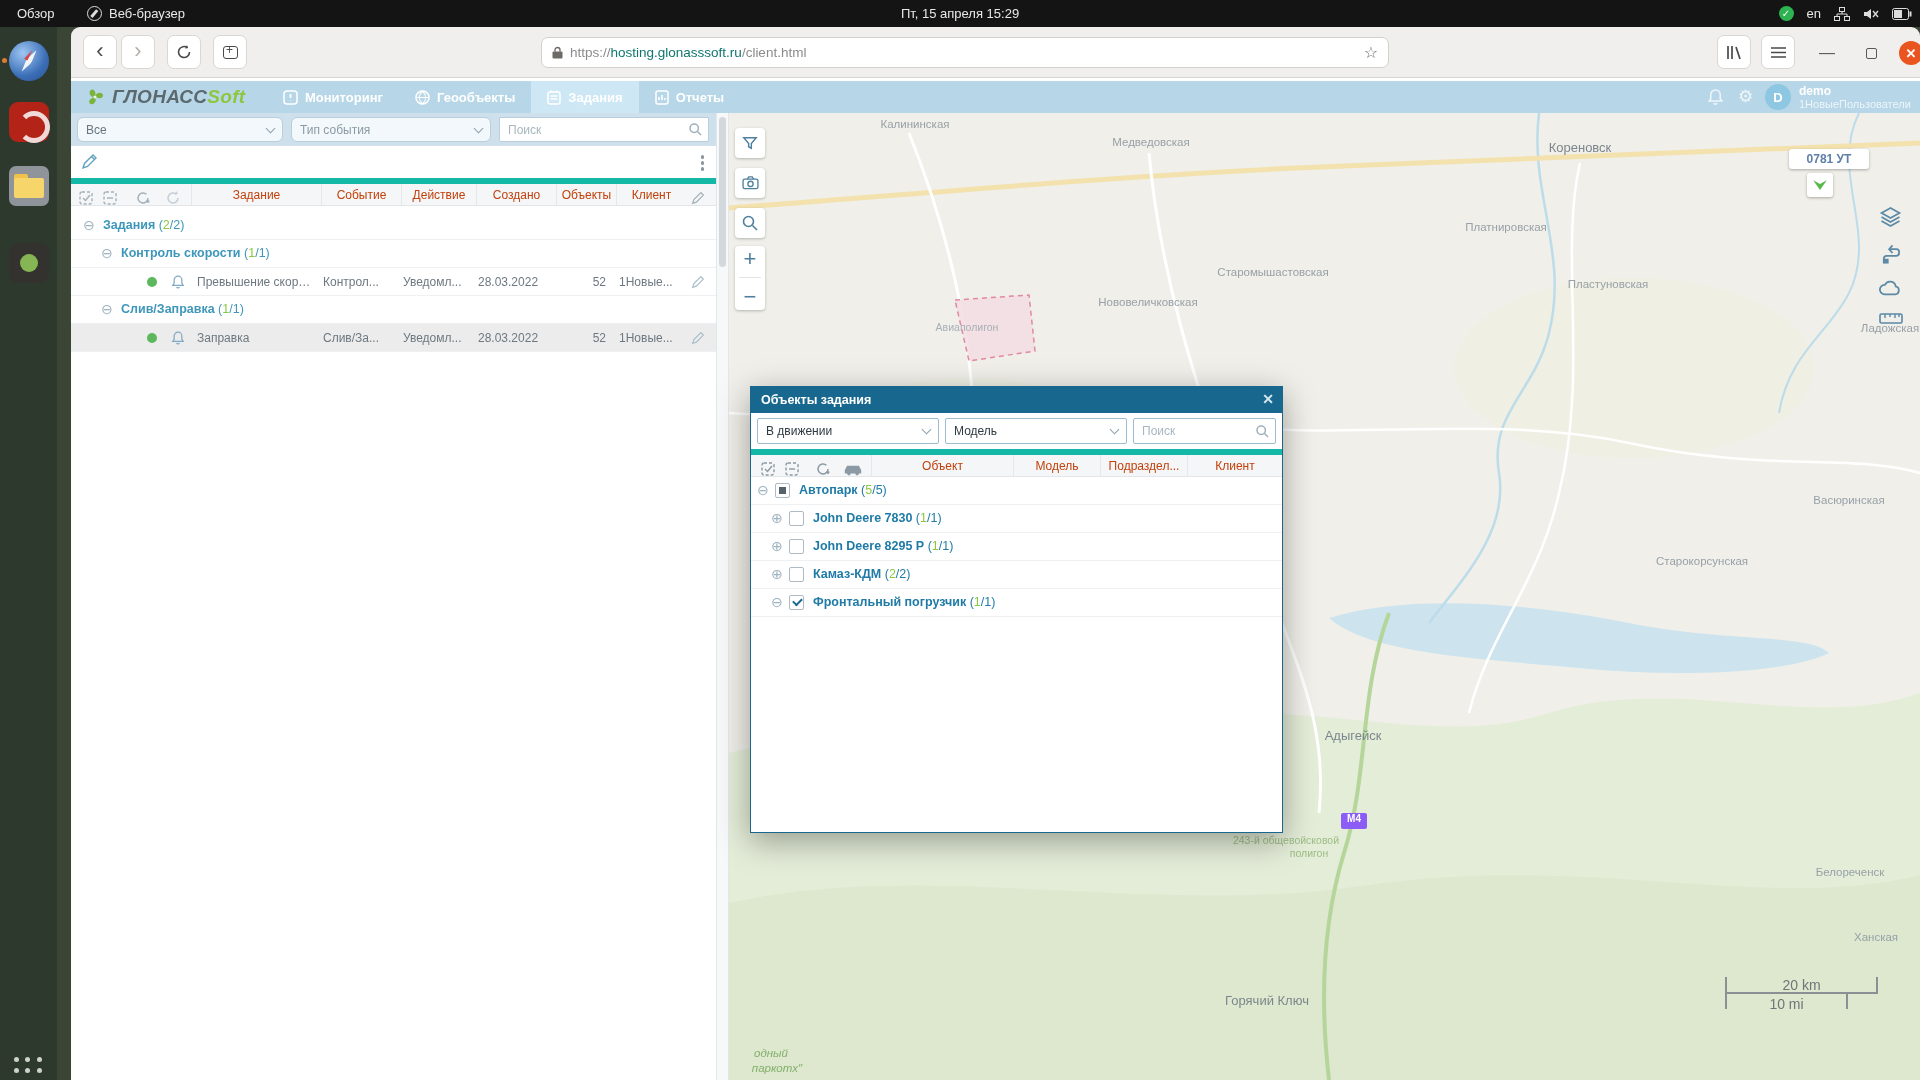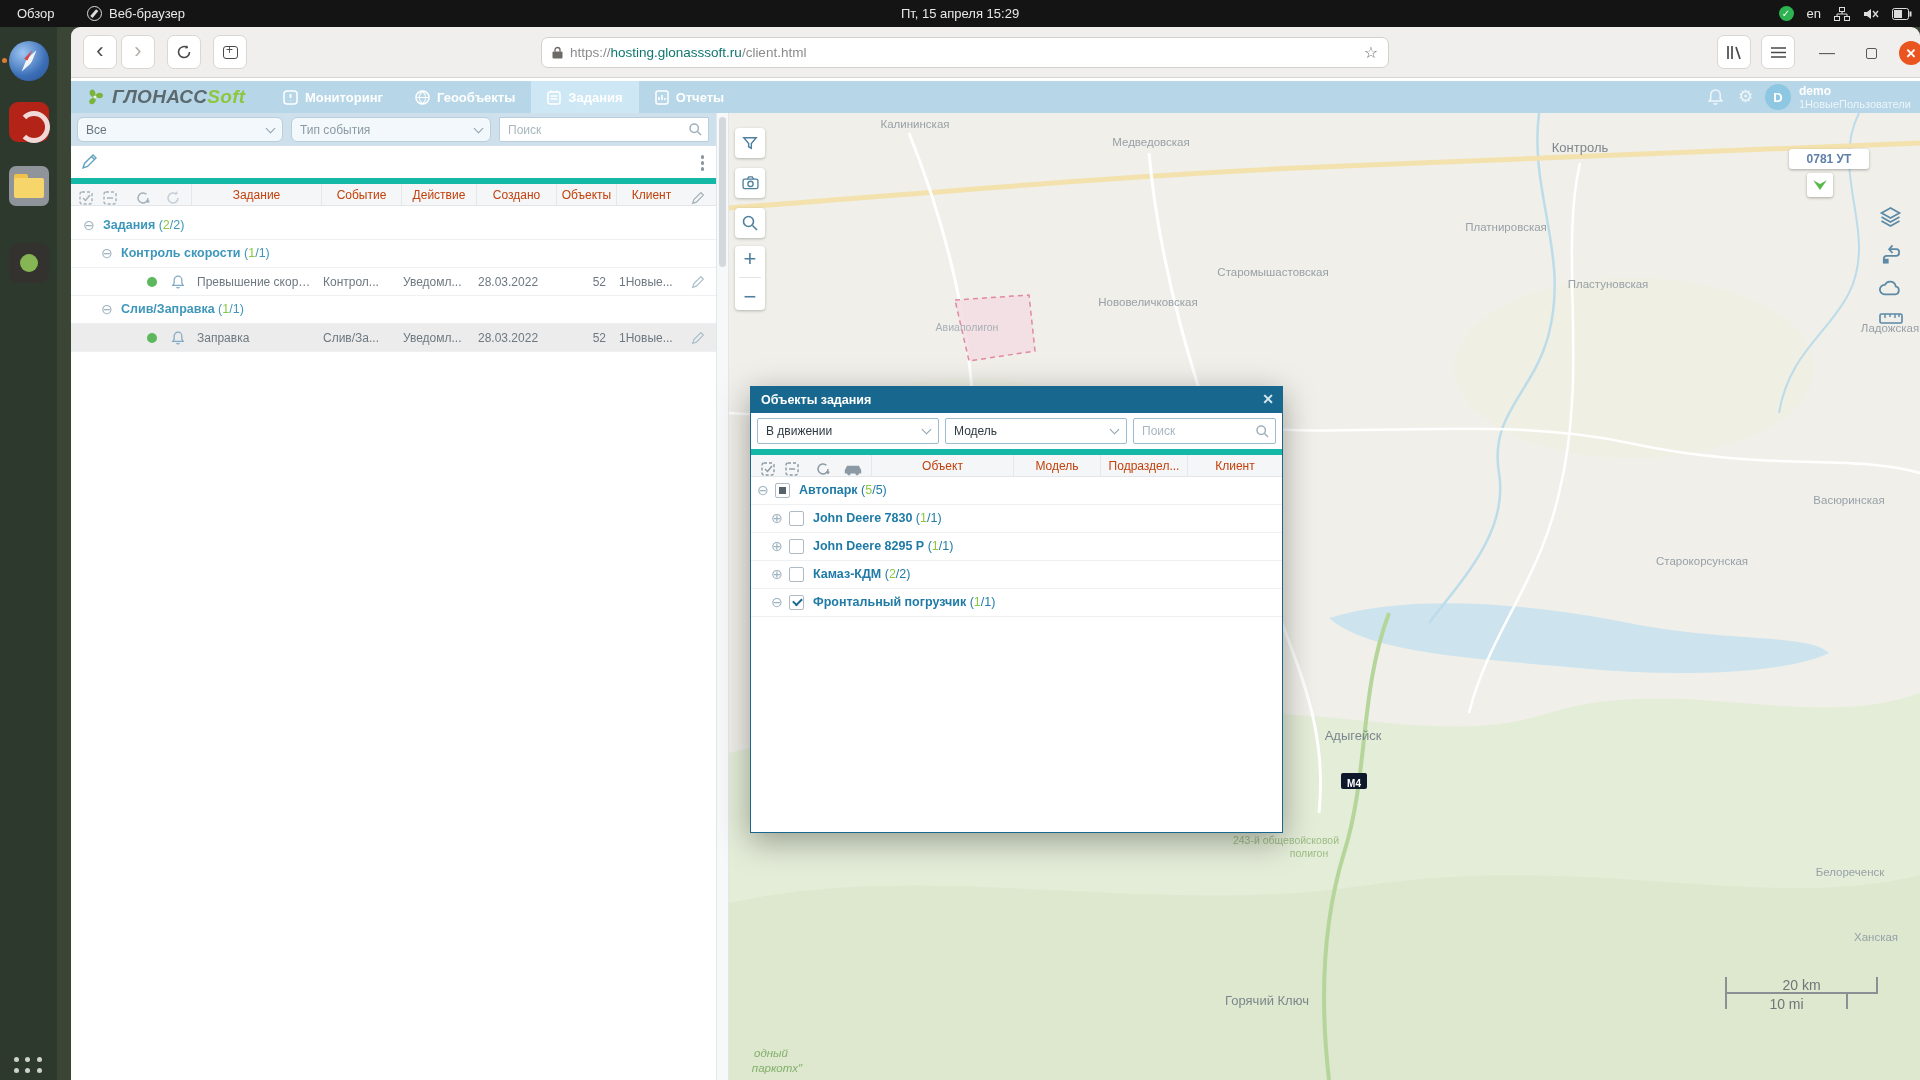--- a/index.html
+++ b/index.html
@@ -103,21 +103,21 @@
 .map-label{position:absolute;transform:translate(-50%,-50%);font-size:11.5px;color:#98a1a8;white-space:nowrap}
 .map-label.town{font-size:13px;color:#7d868d}
 .map-label.small{font-size:10.5px;color:#a8b0b6}
 .map-label.green{font-size:10.5px;color:#9dbd85}
 .map-label.green-italic{font-size:11.5px;font-style:italic;color:#83b06b}
 .map-btn{position:absolute;width:30px;height:30px;background:#fff;border-radius:4px;box-shadow:0 1px 3px rgba(0,0,0,.25);display:flex;align-items:center;justify-content:center;color:#4d7f9e}
 #zoompill{position:absolute;left:6px;top:133px;width:30px;height:64px;background:#fff;border-radius:4px;box-shadow:0 1px 3px rgba(0,0,0,.25);display:flex;flex-direction:column;align-items:center;justify-content:space-around;color:#4d7f9e;font-size:22px}
 .map-rico{position:absolute;color:#5b89a6}
 #mk-label{position:absolute;left:1060px;top:36px;width:80px;height:20px;background:#fff;border-radius:3px;box-shadow:0 1px 3px rgba(0,0,0,.3);color:#5d7fa9;font-weight:bold;font-size:12px;display:flex;align-items:center;justify-content:center}
 #mk-arrow{position:absolute;left:1078px;top:60px;width:26px;height:24px;background:#fff;border-radius:3px;box-shadow:0 1px 3px rgba(0,0,0,.3);display:flex;align-items:center;justify-content:center}
-#hwy-badge{position:absolute;left:612px;top:660px;width:26px;height:16px;background:#0f172a;border-radius:2px;color:#fff;font-size:10px;font-weight:bold;display:flex;align-items:flex-end;justify-content:center}
+#hwy-badge{position:absolute;left:612px;top:700px;width:26px;height:16px;background:#8b5cf6;border-radius:2px;color:#fff;font-size:10px;font-weight:bold;display:flex;align-items:flex-start;justify-content:center}
 #scale{position:absolute;left:996px;top:864px;font-size:14px;color:#6f7579}
 .s-km{width:153px;height:17px;border:2px solid #8b9094;border-top:none;text-align:center}
 .s-mi{width:123px;height:17px;border:2px solid #8b9094;border-bottom:none;margin-top:-2px;text-align:center;padding-top:2px}
 
 
 #modal{position:absolute;left:679px;top:308px;width:533px;height:447px;background:#fff;border:1px solid #19678e;box-shadow:0 8px 30px rgba(0,0,0,.35)}
 #m-title{position:absolute;left:0;top:0;width:100%;height:26px;background:#17678f;color:#fff;font-size:12.5px;font-weight:bold;display:flex;align-items:center;padding:0 10px}
 #m-close{position:absolute;right:8px;top:4px;color:#d7e7f0;font-size:14px;font-weight:bold}
 .m-select{position:absolute;top:31px;height:26px;border:1px solid #9dbccd;border-radius:2px;background:#fff;display:flex;align-items:center;padding:0 22px 0 8px;font-size:12px;color:#2e3a42}
 #m-search{position:absolute;top:31px;left:382px;width:143px;height:26px;border:1px solid #9dbccd;border-radius:2px;background:#fff;display:flex;align-items:center;padding:0 24px 0 8px}
@@ -416,21 +416,21 @@
         <path d="M420,40 C430,150 460,260 520,420 C560,540 600,600 590,700" stroke="#ffffff" stroke-width="3" fill="none"></path>
         <path d="M851,50 C830,140 860,260 830,380 C810,470 760,520 740,600" stroke="#ffffff" stroke-width="2.5" fill="none"></path>
         <path d="M0,300 C160,310 330,290 470,310 C620,330 760,300 900,330 C1040,360 1120,340 1191,360" stroke="#ffffff" stroke-width="2.5" fill="none"></path>
         <path d="M660,500 C630,580 640,660 615,740 C595,805 590,880 600,967" stroke="#b5d59b" stroke-width="4" fill="none"></path>
         <path d="M226,187 L300,182 L306,238 L240,248 Z" fill="#f3dde4" fill-opacity="0.85" stroke="#e08aa0" stroke-width="1.5" stroke-dasharray="5,4"></path>
       </svg>
 
       <div id="map-labels">
           <span class="map-label " style="left: 186px; top: 11px;">Калининская</span>
           <span class="map-label " style="left: 422px; top: 29px;">Медведовская</span>
-          <span class="map-label town" style="left: 851px; top: 34px;">Контроль</span>
+          <span class="map-label town" style="left: 851px; top: 34px;">Кореновск</span>
           <span class="map-label " style="left: 777px; top: 114px;">Платнировская</span>
           <span class="map-label " style="left: 532px; top: 159px; margin-left: 12px;">Старомышастовская</span>
           <span class="map-label " style="left: 863px; top: 171px; padding-left: 32px;">Пластуновская</span>
           <span class="map-label " style="left: 419px; top: 189px;">Нововеличковская</span>
           <span class="map-label small" style="left: 238px; top: 214px;">Авиаполигон</span>
           <span class="map-label " style="left: 1161px; top: 215px;">Ладожская</span>
           <span class="map-label " style="left: 1120px; top: 387px; text-align: center;">Васюринская</span>
           <span class="map-label " style="left: 973px; top: 448px;">Старокорсунская</span>
           <span class="map-label town" style="left: 624px; top: 622px;">Адыгейск</span>
           <span class="map-label green" style="left: 557px; top: 727px;">243-й общевойсковой</span>

